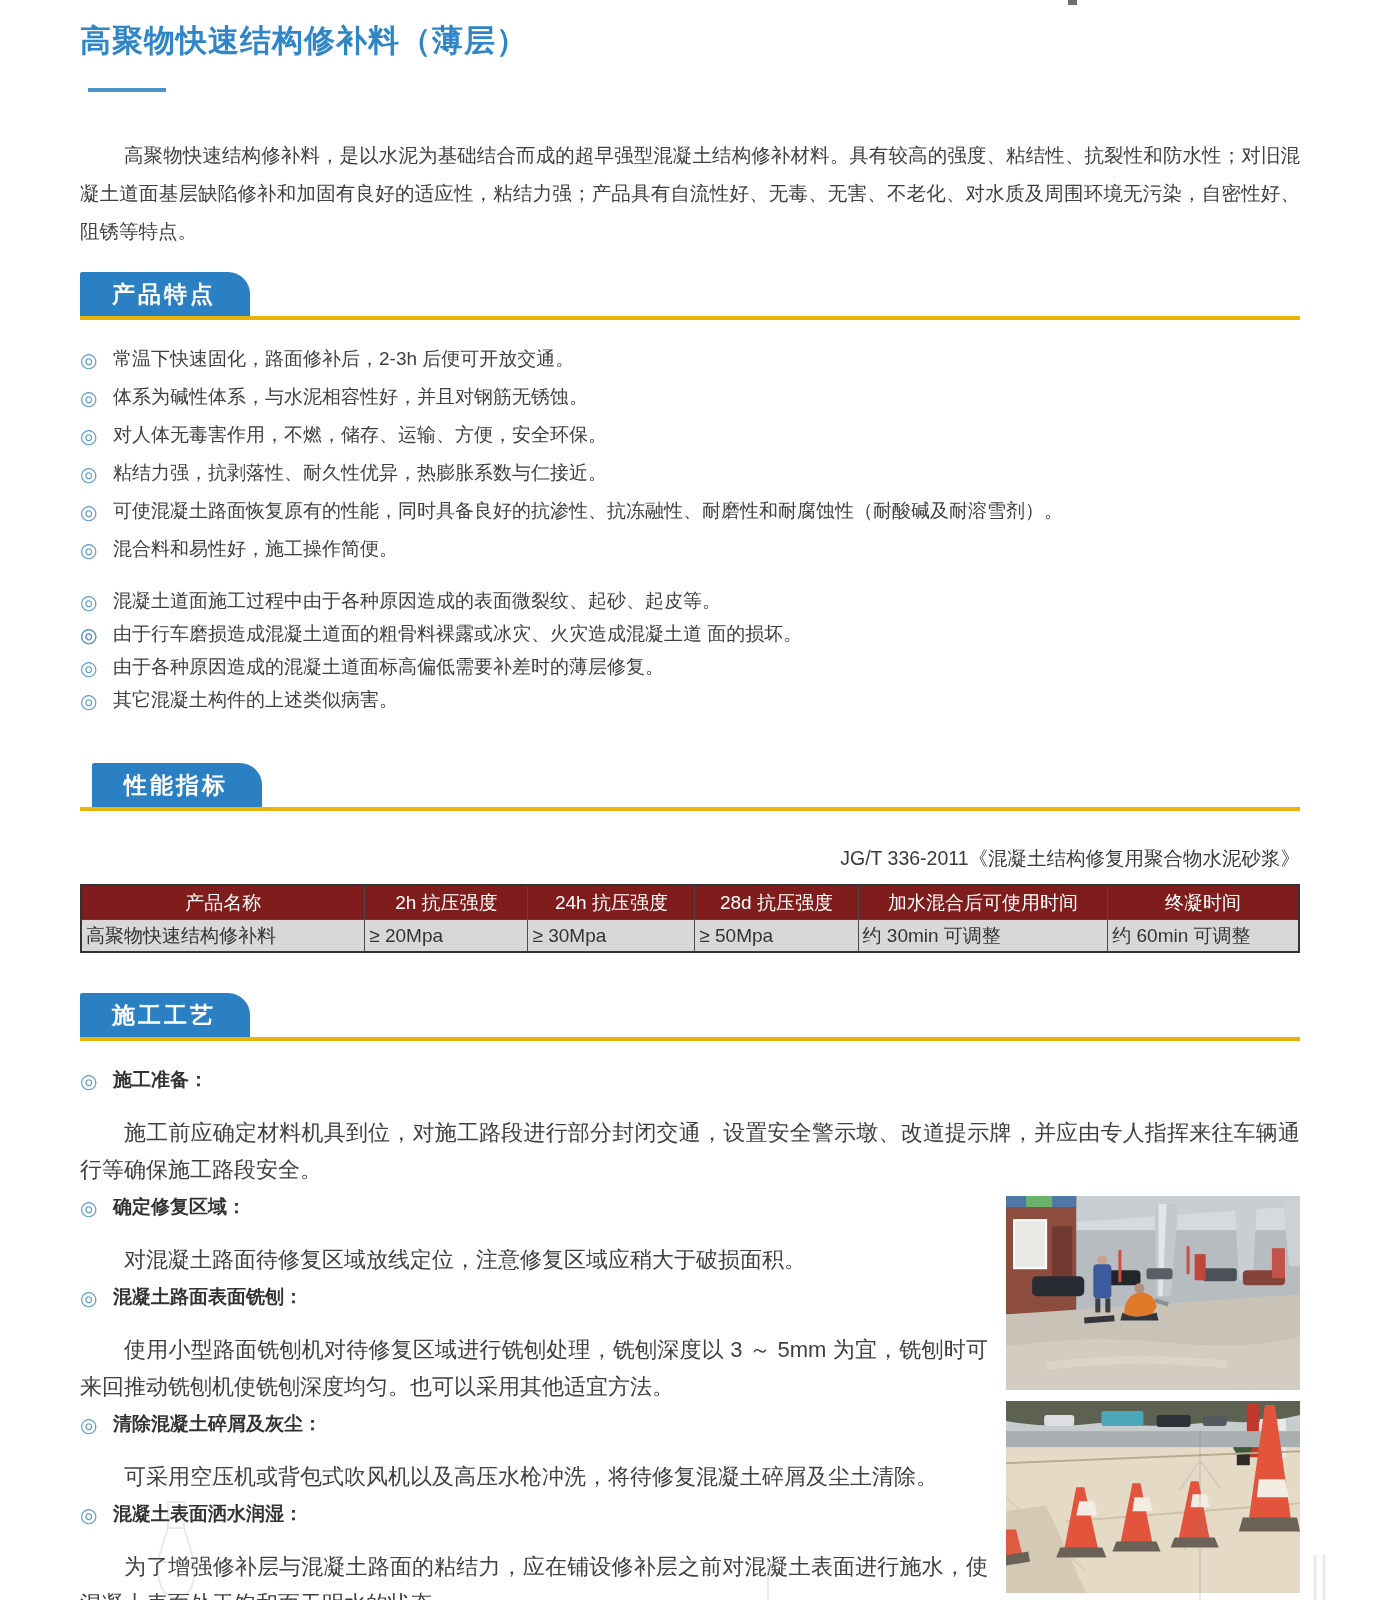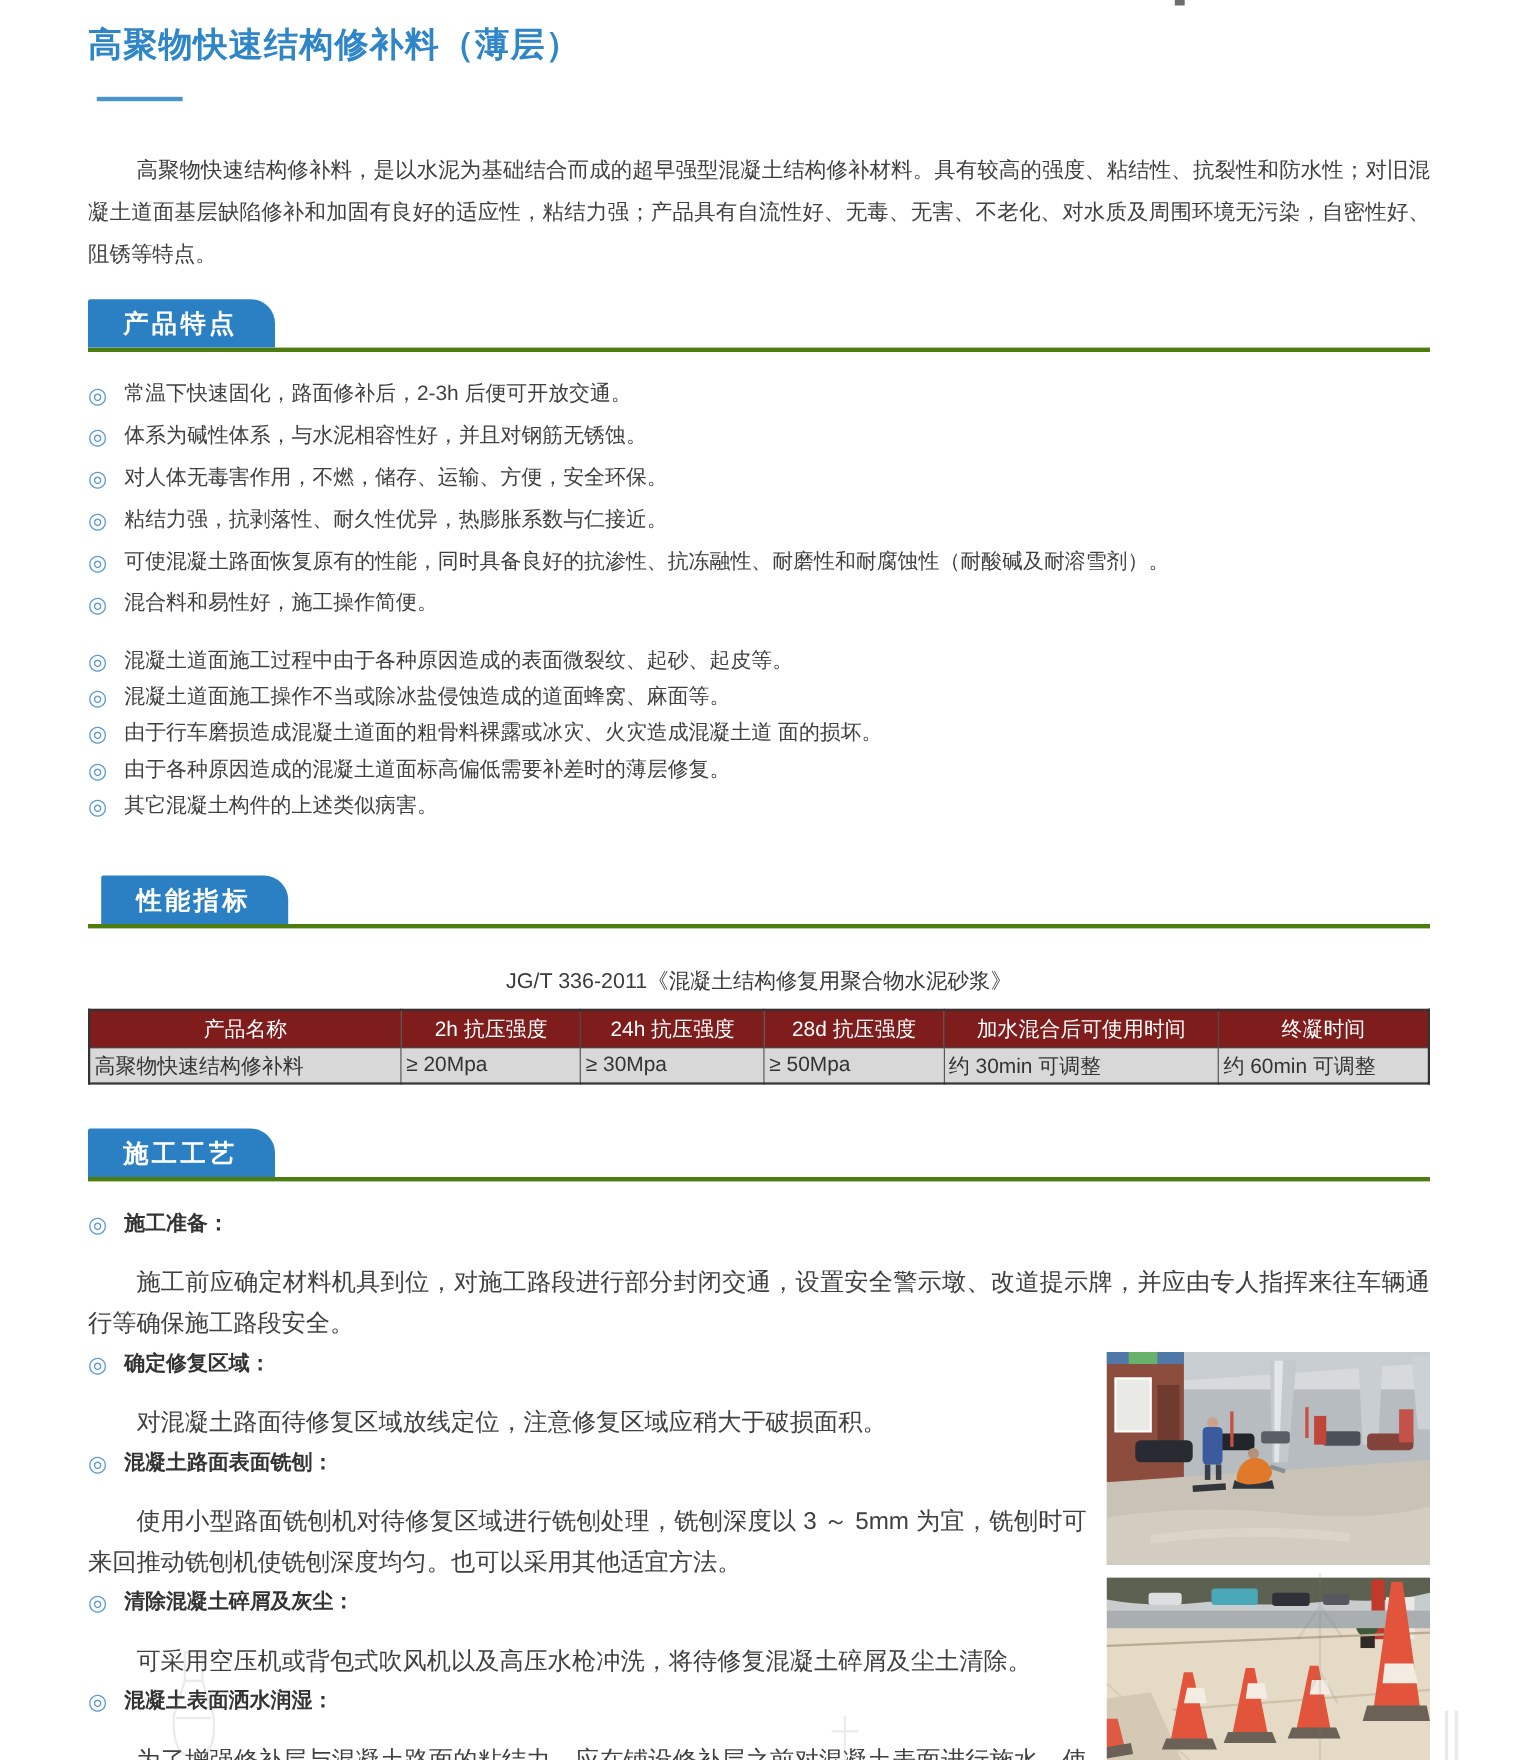--- a/index.html
+++ b/index.html
@@ -14,36 +14,36 @@
   .top-fragment{position:absolute;left:1068px;top:0;width:9px;height:5px;background:#555;opacity:.85;}
 
   
   .doc-title{padding-top:20px;font-size:31px;font-weight:bold;color:#2e86c8;letter-spacing:1px;line-height:42px;}
   .title-dash{width:78px;height:4px;background:#4a94cc;margin:26px 0 0 8px;}
 
   
   .intro{margin-top:44px;font-size:19.5px;line-height:38px;text-indent:44px;text-align:justify;color:#404040;}
 
   
-  .sec-head{border-bottom:4px solid #4d7c0f;margin-top:22px;line-height:0;}
+  .sec-head{border-bottom:4px solid #eab308;margin-top:22px;line-height:0;}
   .sec-badge{display:inline-block;background:#2b80c4;color:#ffffff;font-weight:bold;
     font-size:23px;line-height:42px;padding:1px 34px 1px 32px;letter-spacing:3px;
     border-top-right-radius:22px;border-top-left-radius:2px;}
 
   
   ul.blist{list-style:none;margin:26px 0 0 0;padding:0;}
   ul.blist li{position:relative;padding-left:33px;font-size:19px;line-height:26px;margin-bottom:12px;color:#404040;}
   ul.blist.tight li{margin-bottom:7px;}
   .marker{position:absolute;left:0;top:1px;color:#5b9bd0;font-size:20px;}
 
   .sec-gap-lg{margin-top:50px;padding-left:12px;}
   .sec-gap-md{margin-top:40px;}
 
   
-  .tbl-caption{margin-top:34px;text-align:center;font-size:19.5px;color:#3a3a3a;}
+  .tbl-caption{margin-top:34px;text-align:right;font-size:19.5px;color:#3a3a3a;}
   table.perf{width:100%;border-collapse:collapse;margin-top:12px;border:2px solid #333;}
   table.perf th{background:#7f1d1d;color:#fff;font-weight:normal;font-size:19px;height:33px;border:1.5px solid #4a4a4a;padding:0 4px;}
   table.perf td{background:#d8d8d8;color:#333;font-size:19px;height:31px;text-align:left;border:1.5px solid #4a4a4a;padding:0 4px;}
 
   
   .process{margin-top:24px;}
   .step-label{position:relative;padding-left:33px;font-size:19px;line-height:30px;font-weight:bold;color:#333;margin-top:4px;}
   .step-text{font-size:22px;line-height:37px;text-indent:44px;text-align:justify;margin:19px 0 2px 0;color:#404040;}
 
   .photo-stack{float:right;width:294px;margin:6px 0 10px 18px;}
@@ -72,21 +72,21 @@
     <li><span class="marker">◎</span><span>常温下快速固化，路面修补后，2-3h 后便可开放交通。</span></li>
     <li><span class="marker">◎</span><span>体系为碱性体系，与水泥相容性好，并且对钢筋无锈蚀。</span></li>
     <li><span class="marker">◎</span><span>对人体无毒害作用，不燃，储存、运输、方便，安全环保。</span></li>
     <li><span class="marker">◎</span><span>粘结力强，抗剥落性、耐久性优异，热膨胀系数与仁接近。</span></li>
     <li><span class="marker">◎</span><span>可使混凝土路面恢复原有的性能，同时具备良好的抗渗性、抗冻融性、耐磨性和耐腐蚀性（耐酸碱及耐溶雪剂）。</span></li>
     <li><span class="marker">◎</span><span>混合料和易性好，施工操作简便。</span></li>
   </ul>
 
   <ul class="blist tight">
     <li><span class="marker">◎</span><span>混凝土道面施工过程中由于各种原因造成的表面微裂纹、起砂、起皮等。</span></li>
-    <li><span class="marker">◎</span><span>混凝土道面施工操作不当或除冰盐侵蚀造成的道面蜂窝、麻面等。</span></li>
+    <li><span class="marker">◎</span></li>
     <li><span class="marker">◎</span><span>由于行车磨损造成混凝土道面的粗骨料裸露或冰灾、火灾造成混凝土道 面的损坏。</span></li>
     <li><span class="marker">◎</span><span>由于各种原因造成的混凝土道面标高偏低需要补差时的薄层修复。</span></li>
     <li><span class="marker">◎</span><span>其它混凝土构件的上述类似病害。</span></li>
   </ul>
 
   <div class="sec-head sec-gap-lg">
     <span class="sec-badge">性能指标</span>
   </div>
   <div class="tbl-caption">JG/T 336-2011《混凝土结构修复用聚合物水泥砂浆》</div>
   <table class="perf">

